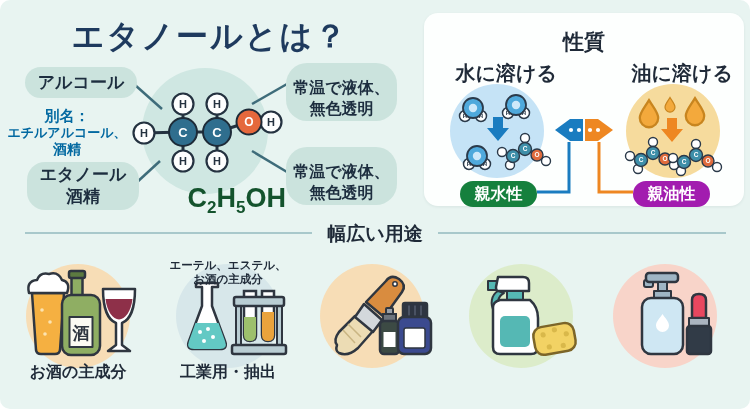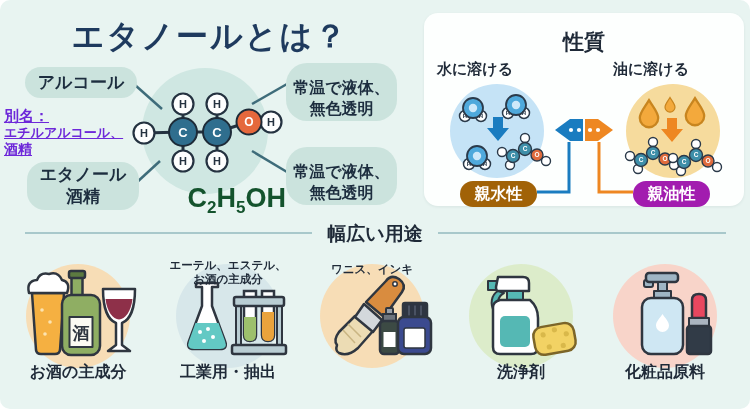--- a/index.html
+++ b/index.html
@@ -15,40 +15,40 @@
     width:420px;text-align:center;font-size:32px;font-weight:800;
     color:#1e3a5e;letter-spacing:2px;z-index:2;
   }
   .pill{
     background:#cbe3dd;border-radius:18px;text-align:center;
     font-weight:800;color:#1d2e3f;z-index:2;
   }
   .pill-1l{font-size:17px;line-height:31px;}
   .pill-2l{font-size:17px;line-height:22px;padding-top:2px;}
   .alias{
-    font-weight:800;color:#6d28d9;z-index:2;line-height:17px;text-decoration:underline;
+    text-align:center;font-weight:800;color:#0369a1;z-index:2;line-height:17px;
   }
   .alias .l1{font-size:15px;}
   .alias .l2{font-size:13px;}
   .alias .l3{font-size:14px;}
   .bubble{
     background:#cbe3dd;border-radius:21px;text-align:center;
     font-size:16px;font-weight:800;color:#1d2e3f;line-height:21px;
     padding-top:14px;z-index:2;
   }
   .formula{
     text-align:right;font-size:27px;font-weight:800;color:#14532d;z-index:2;
   }
   .formula sub{font-size:17px;}
   .props-box{
     background:#fdfffe;border-radius:14px;z-index:0;
     box-shadow:0 1px 3px rgba(30,60,60,0.08);
   }
   .props-title{text-align:center;font-size:21px;font-weight:800;color:#1f2a38;z-index:2;}
-  .sol-label{text-align:left;font-size:15px;font-weight:800;color:#1f2a38;z-index:2;}
+  .sol-label{text-align:right;font-size:20px;font-weight:800;color:#1f2a38;z-index:2;}
   .hpill{
     border-radius:14px;color:#fff;text-align:center;font-size:16px;
     font-weight:800;line-height:26px;z-index:3;
   }
   .divider{height:2px;background:#a8c8cb;z-index:1;}
   .uses-title{text-align:center;font-size:19px;font-weight:800;color:#1f2a38;z-index:2;}
   .use-label{text-align:center;font-size:16px;font-weight:800;color:#1f2a38;z-index:2;}
   .use-note{text-align:center;font-size:11.5px;font-weight:800;color:#1f2a38;line-height:14px;z-index:2;}
   .at-c{font-size:13px;font-weight:bold;fill:#fff;text-anchor:middle;}
   .at-o{font-size:12px;font-weight:bold;fill:#fff;text-anchor:middle;}
@@ -189,21 +189,21 @@
     <circle cx="147" cy="117" r="2.1" fill="#fff"></circle>
     <circle cx="155" cy="117" r="2.1" fill="#fff"></circle>
     <polygon points="161,106 161,128 174,128 189,117 174,106" fill="#ee8722"></polygon>
     <circle cx="166" cy="117" r="2.1" fill="#fff"></circle>
     <circle cx="174" cy="117" r="2.1" fill="#fff"></circle>
 
     <path d="M145,129 L145,179 L113,179" fill="none" stroke="#1a7cc0" stroke-width="3"></path>
     <path d="M175,129 L175,179 L209,179" fill="none" stroke="#ee8722" stroke-width="3"></path>
   </svg>
 
-  <div class="abs hpill" style="left:460px;top:181px;width:77px;height:26px;background:#a16207;">親水性</div>
+  <div class="abs hpill" style="left:460px;top:181px;width:77px;height:26px;background:#15803d;">親水性</div>
   <div class="abs hpill" style="left:633px;top:181px;width:77px;height:26px;background:#a21caf;">親油性</div>
 
   <div class="abs divider" style="left:25px;top:232px;width:287px;"></div>
   <div class="abs divider" style="left:438px;top:232px;width:288px;"></div>
   <div class="abs uses-title" style="left:315px;top:221px;width:120px;">幅広い用途</div>
 
   <svg class="abs" style="left:12px;top:260px;" width="140" height="116">
     <circle cx="66" cy="56" r="52" fill="#f7ddb6"></circle>
     <g stroke="#2f3640" stroke-width="2.5" stroke-linejoin="round">
       <path d="M20,33 L24,90 Q24.5,94 29,94 L43,94 Q47.5,94 48,90 L52,33 Z" fill="#f5b041"></path>
@@ -268,54 +268,51 @@
       <rect x="74" y="61" width="19" height="33" rx="4" fill="#3c4a44" stroke="#2f3640" stroke-width="2.5"></rect>
       <rect x="77.5" y="72" width="12" height="15" fill="#fff"></rect>
     </g>
     <g>
       <rect x="97" y="43" width="24" height="15" rx="2" fill="#2e3542" stroke="#2f3640" stroke-width="2.5"></rect>
       <path d="M103,45.5 L103,55.5 M109,45.5 L109,55.5 M115,45.5 L115,55.5" stroke="#4a5263" stroke-width="2"></path>
       <rect x="92" y="57" width="33" height="37" rx="6" fill="#3b4a8f" stroke="#2f3640" stroke-width="2.5"></rect>
       <rect x="98" y="68" width="21" height="20" rx="2" fill="#fff" stroke="#2f3640" stroke-width="1.5"></rect>
     </g>
   </svg>
-  <div class="abs use-note" style="left:292px;top:262px;width:160px;">ワニス、インキ</div>
 
   <svg class="abs" style="left:455px;top:260px;" width="140" height="116">
     <circle cx="66" cy="56" r="52" fill="#dcecca"></circle>
     <g stroke="#2f3640" stroke-linejoin="round">
       <rect x="33" y="21" width="11" height="9" fill="#55b8b4" stroke-width="2"></rect>
       <path d="M43,17 L68,17 Q74,17 74,23 L74,31 L43,31 Q41,31 41,27 Z" fill="#fff" stroke-width="2.5"></path>
       <path d="M43,31 C36,35 35,44 39,51 L45,51 C41,44 43,36 49,33 Z" fill="#55b8b4" stroke-width="2"></path>
       <rect x="52" y="31" width="16" height="9" fill="#55b8b4" stroke-width="2"></rect>
       <path d="M45,40 L75,40 Q83,47 83,58 L83,87 Q83,94 76,94 L45,94 Q38,94 38,87 L38,47 Q38,42 45,40 Z" fill="#fff" stroke-width="2.5"></path>
       <rect x="45" y="56" width="30" height="31" rx="5" fill="#55b8b4" stroke="none"></rect>
     </g>
     <g transform="rotate(-10 99 79)">
       <rect x="79" y="65" width="41" height="28" rx="9" fill="#f2d264" stroke="#7c6528" stroke-width="2.5"></rect>
       <circle cx="89" cy="73" r="2.6" fill="#d9b84a"></circle>
       <circle cx="101" cy="70" r="2.6" fill="#d9b84a"></circle>
       <circle cx="112" cy="76" r="2.6" fill="#d9b84a"></circle>
       <circle cx="93" cy="86" r="2.6" fill="#d9b84a"></circle>
       <circle cx="107" cy="87" r="2.6" fill="#d9b84a"></circle>
     </g>
   </svg>
-  <div class="abs use-label" style="left:441px;top:362px;width:160px;">洗浄剤</div>
 
   <svg class="abs" style="left:599px;top:260px;" width="140" height="116">
     <circle cx="66" cy="56" r="52" fill="#f8d4c9"></circle>
     <g stroke="#2f3640" stroke-linejoin="round">
       <rect x="45" y="20" width="9" height="7" rx="2" fill="#9fb5c4" stroke-width="2"></rect>
       <rect x="47" y="13" width="32" height="9" rx="3" fill="#9fb5c4" stroke-width="2.5"></rect>
       <rect x="59" y="22" width="9" height="10" fill="#9fb5c4" stroke-width="2"></rect>
       <rect x="55" y="31" width="17" height="7" fill="#9fb5c4" stroke-width="2"></rect>
       <rect x="43" y="38" width="41" height="56" rx="9" fill="#cfe7f3" stroke-width="2.5"></rect>
       <path d="M63.5,54 C66,58 70,61.5 70,65.5 A6.5,6.5 0 1,1 57,65.5 C57,61.5 61,58 63.5,54 Z" fill="#fff" stroke="none"></path>
     </g>
     <g stroke="#2f3640" stroke-linejoin="round">
       <path d="M93,58 L93,40 Q93,34 100,34 Q107,34 107,40 L107,58 Z" fill="#e8475f" stroke-width="2.5"></path>
       <rect x="90" y="58" width="20" height="8" fill="#aab4bf" stroke-width="2"></rect>
       <rect x="88" y="66" width="24" height="28" rx="3" fill="#313b47" stroke-width="2.5"></rect>
     </g>
   </svg>
-  <div class="abs use-label" style="left:585px;top:362px;width:160px;">化粧品原料</div>
 
 </div>
 
 </body></html>

